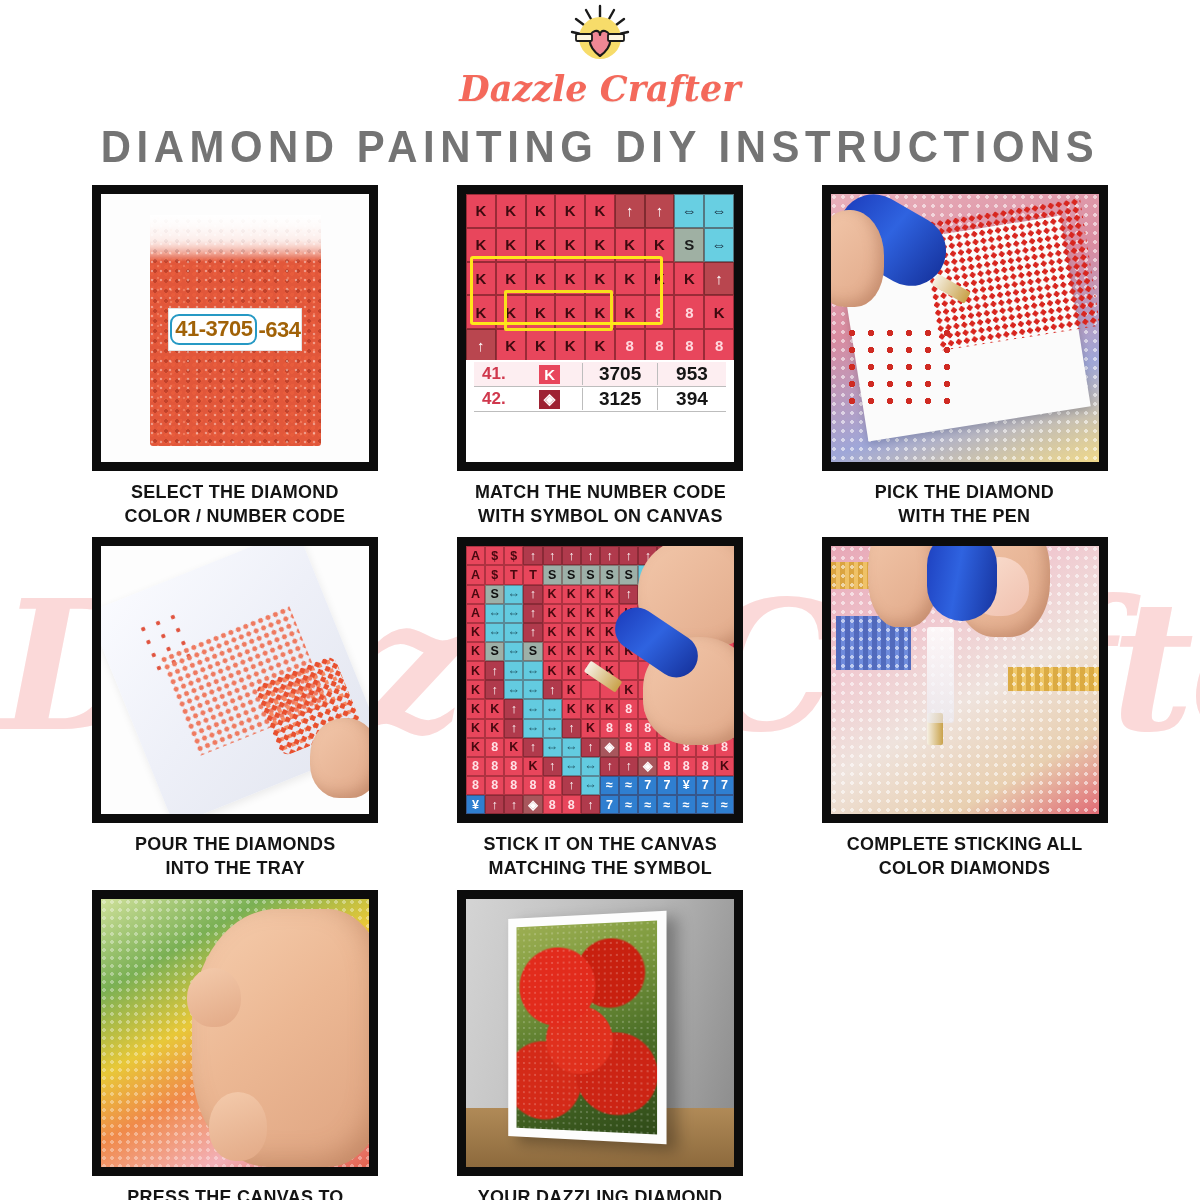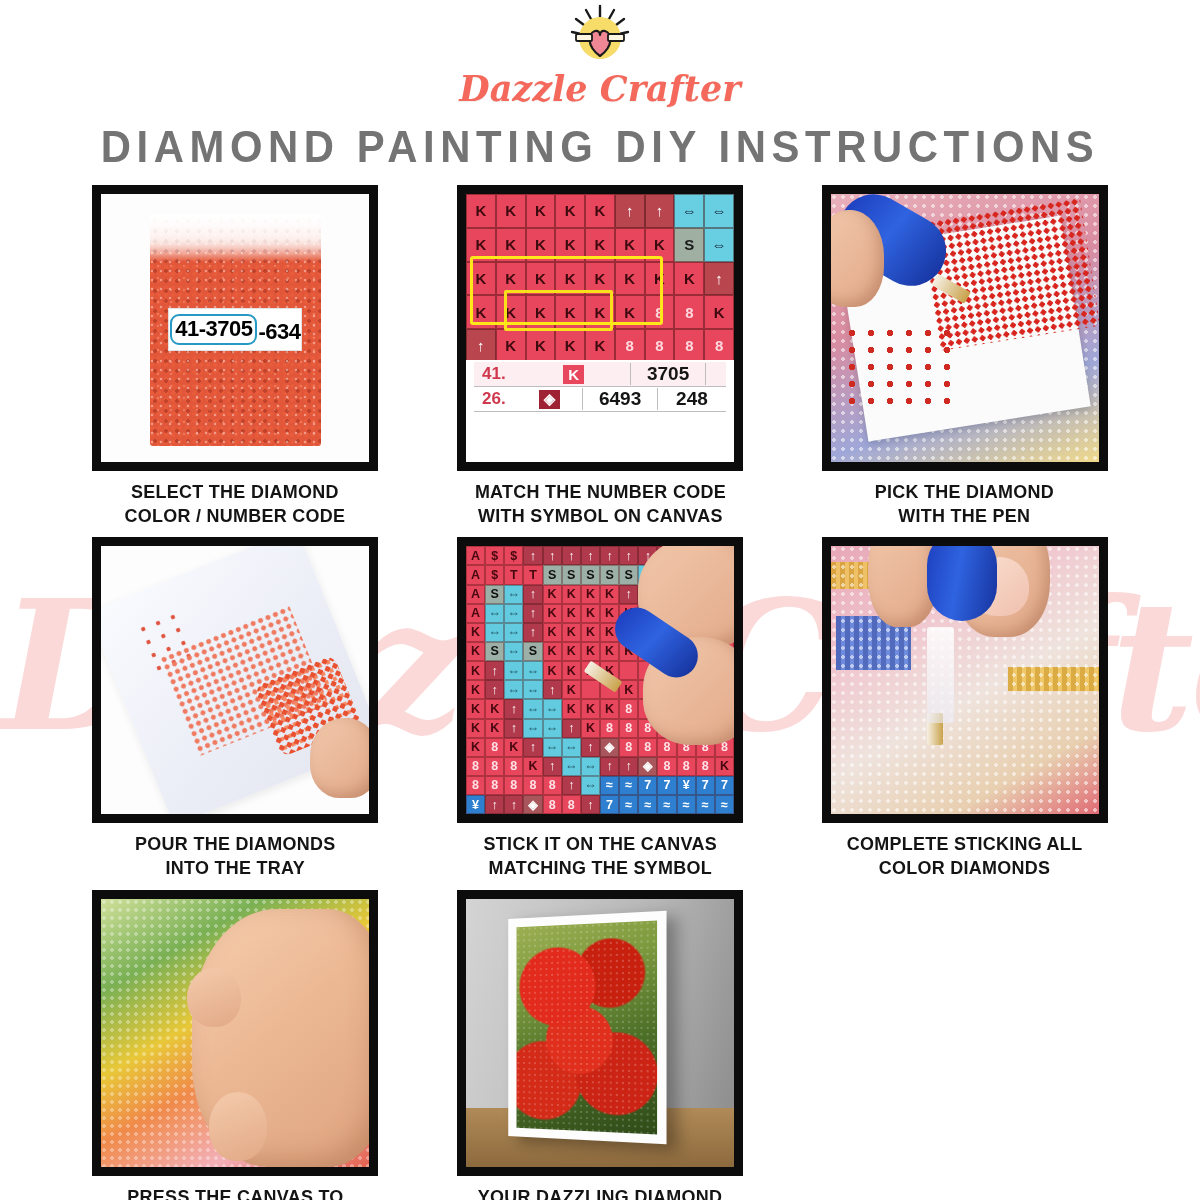--- a/index.html
+++ b/index.html
@@ -119,21 +119,21 @@
   }
   .bag-top-fade {
     position:absolute; left:0; right:0; top:0; height:20%;
     background: linear-gradient(180deg,#fff 0%, rgba(255,255,255,.75) 55%, rgba(255,255,255,0) 100%);
   }
   .bag-label {
     position:absolute; left: 11%; top: 40%; width: 78%; height: 19%;
     background:#ffffff; border:1px solid #e2e2e2;
     display:flex; align-items:center; justify-content:center;
   }
-  .bag-code { font-size: 22px; font-weight:bold; color:#000000; letter-spacing:-0.5px; white-space:nowrap; display:flex; align-items:flex-end; }
+  .bag-code { font-size: 22px; font-weight:bold; color:#a16207; letter-spacing:-0.5px; white-space:nowrap; display:flex; align-items:center; }
   .code-hl {
     border: 2.5px solid #2699c4; border-radius: 9px;
     padding: 0 3px 1px 3px; margin-right: 1px;
   }
 
   
   .chart-wrap { position:absolute; inset:0; background:#f2f2f2; }
   .chart-grid { position:absolute; left:0; top:0; right:0; height:63%; display:grid; }
   .ch-row { display:grid; }
   .ch-c {
@@ -167,21 +167,21 @@
   .lg-sym span {
     width:21px; height:19px; display:flex; align-items:center; justify-content:center;
     font-size:15px; font-weight:bold;
   }
   .lg-num, .lg-cnt { font-size:19px; font-weight:bold; color:#151515; text-align:center; }
   .lg-num { border-left:1px solid #bdbdbd; border-right:1px solid #bdbdbd; }
   .lg-hl-box {
     position:absolute; left:4px; width: 72%; border:3px solid #ffe81a; border-radius:3px;
     top:23%; height:26%;
   }
-  .lg-row.hl { background:#fdeef1;gap:24px; }
+  .lg-row.hl { background:#fdeef1; }
 
   
   .p3 { position:absolute; inset:0; background:#b9647a; }
   .p3-mosaic {
     position:absolute; inset:0;
     background:
       radial-gradient(circle at 3px 3px, rgba(255,255,255,.5) 0 1.2px, transparent 1.4px),
       linear-gradient(120deg,#c4364a 0%,#9b5a80 18%,#d09aa6 34%,#b0b5c8 50%,#c9717f 66%,#7c4f6e 82%,#3a5fa8 100%);
     background-size: 8px 8px, auto;
   }
@@ -435,26 +435,26 @@
             <div class="legend" id="legend2">
                 <div class="lg-row hl">
                   <div class="lg-no">41.</div>
                   <div class="lg-sym">
                     <span style="background: rgb(232, 70, 92); color: rgb(255, 255, 255);">K</span>
                   </div>
                   <div class="lg-num">3705</div>
                   <div class="lg-cnt">953</div>
                 </div>
                 <div class="lg-row">
-                  <div class="lg-no">26.</div>
+                  <div class="lg-no">42.</div>
                   <div class="lg-sym">
                     <span style="background: rgb(158, 34, 51); color: rgb(255, 255, 255);">◈</span>
                   </div>
-                  <div class="lg-num">6493</div>
-                  <div class="lg-cnt">248</div>
+                  <div class="lg-num">3125</div>
+                  <div class="lg-cnt">394</div>
                 </div>
               </div>
             <div class="lg-hl-box"></div>
           </div>
         </div>
       </div>
       <div class="caption">MATCH THE NUMBER CODE
 WITH SYMBOL ON CANVAS</div>
     </div>
 

